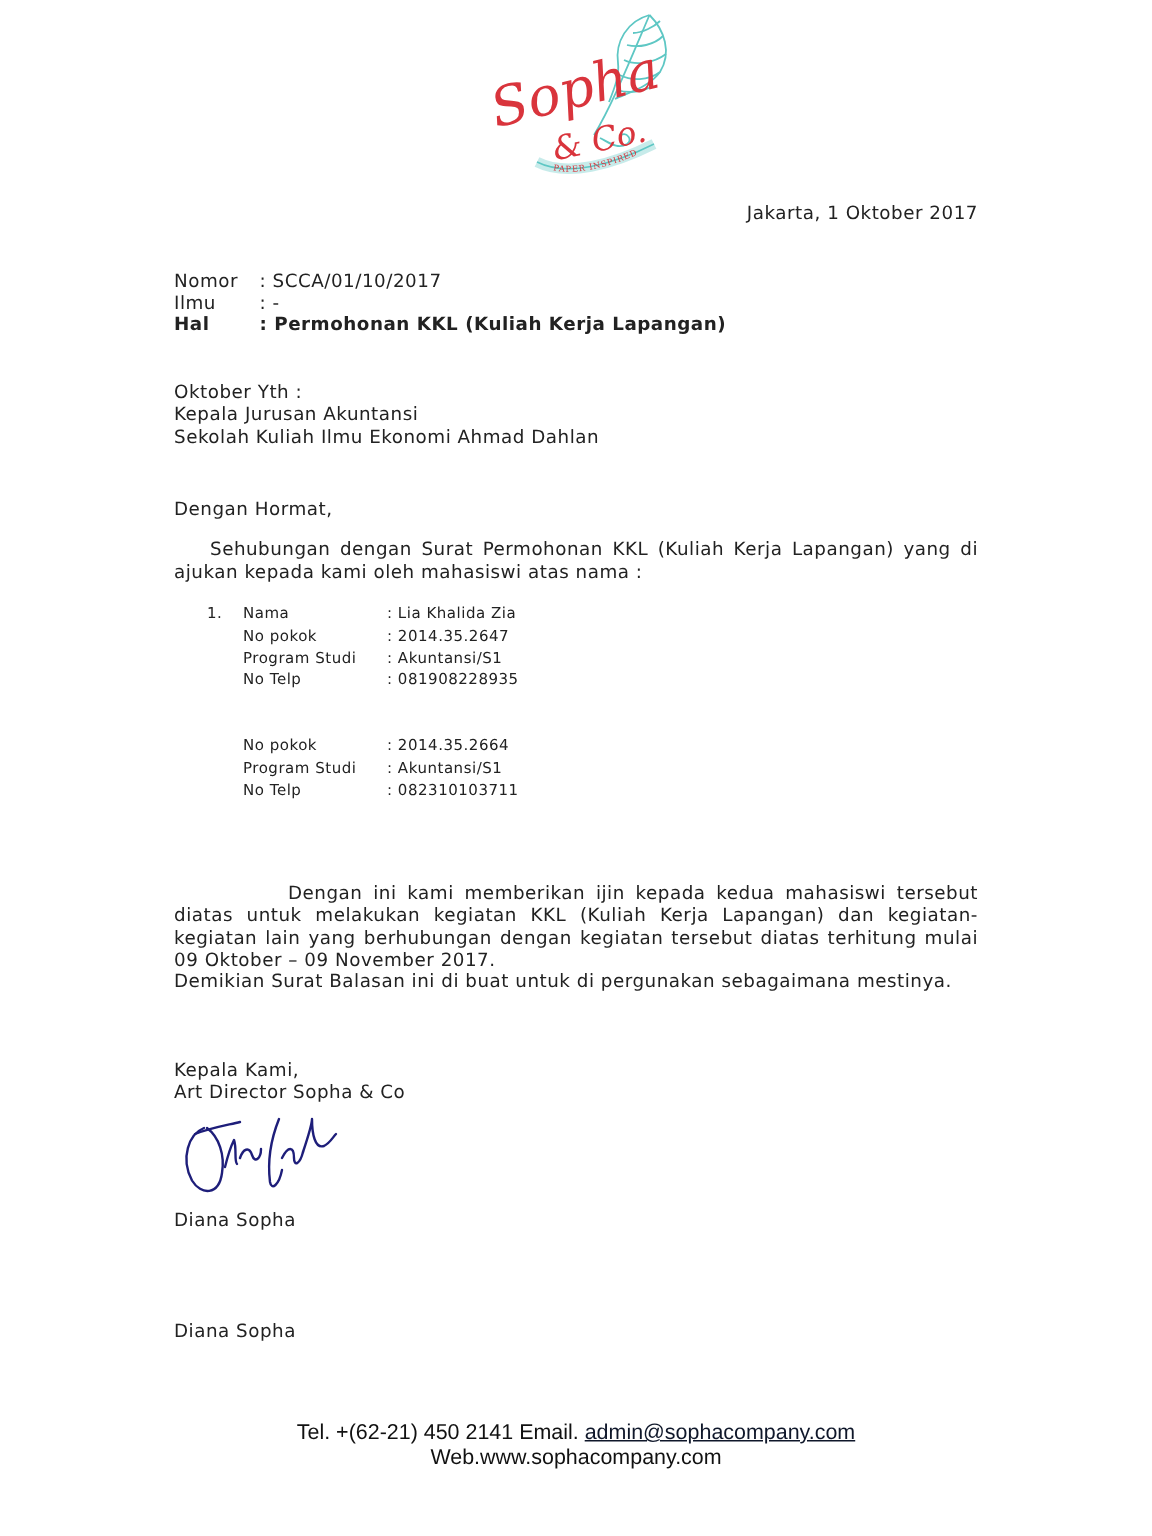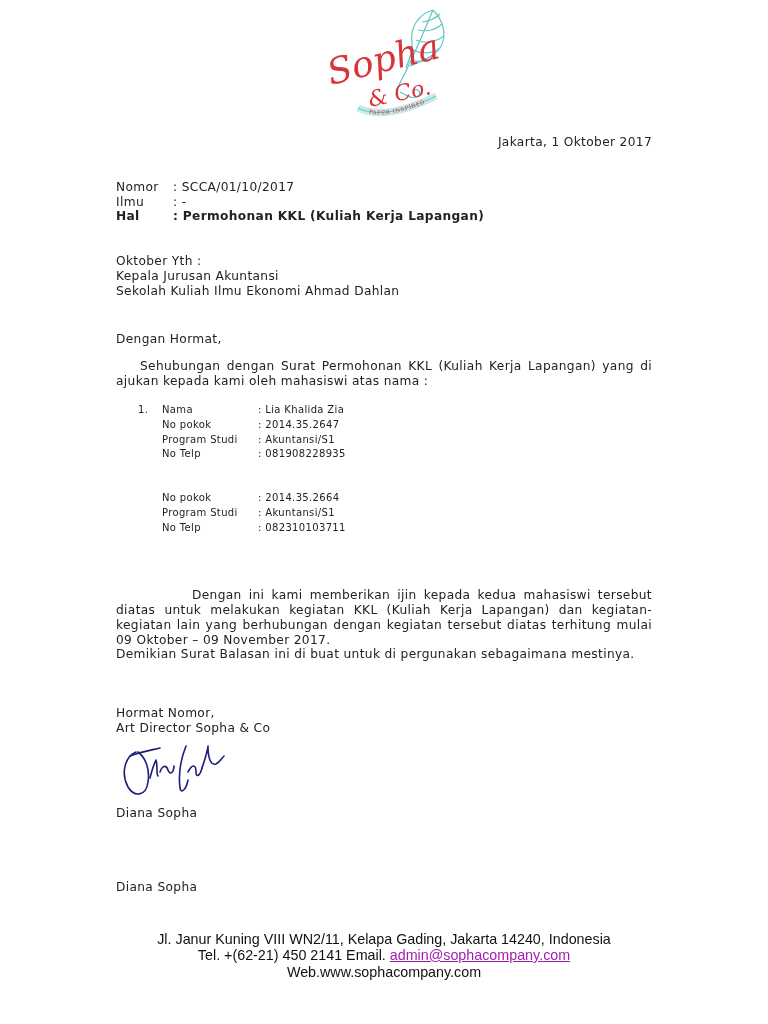--- a/index.html
+++ b/index.html
@@ -75,21 +75,21 @@
       position: absolute;
       left: 0;
       width: 768px;
       text-align: center;
       font-family: "Liberation Sans", sans-serif;
       font-size: 14.3px;
       line-height: 16.5px;
       color: #111111;
     }
     .footer a {
-      color: #a21caf;
+      color: #0f172a;
       text-decoration: underline;
     }
   </style>
 </head>
 <body>
 
 <div class="page">
 
   <div class="logo">
     <svg viewBox="0 0 150 125" xmlns="http://www.w3.org/2000/svg">
@@ -141,37 +141,36 @@
 
   <div class="student" style="top:491px;">
     <div class="row"><span class="num"></span><span class="lbl">No pokok</span><span>: 2014.35.2664</span></div>
     <div class="row"><span class="num"></span><span class="lbl">Program Studi</span><span>: Akuntansi/S1</span></div>
     <div class="row"><span class="num"></span><span class="lbl">No Telp</span><span>: 082310103711</span></div>
   </div>
 
   <div class="para para2" style="top:588px;"><span class="indent"></span><span>Dengan ini kami memberikan ijin kepada kedua mahasiswi tersebut diatas untuk melakukan kegiatan KKL (Kuliah Kerja Lapangan) dan kegiatan-kegiatan lain yang berhubungan dengan kegiatan tersebut diatas terhitung mulai 09 Oktober – 09 November 2017.</span></div>
   <div class="t addr" style="top:647px;">Demikian Surat Balasan ini di buat untuk di pergunakan sebagaimana mestinya.</div>
 
-  <div class="t addr" style="top:706px;">Hormat Nomor,</div>
+  <div class="t addr" style="top:706px;">Kepala Kami,</div>
   <div class="t addr" style="top:721px;">Art Director Sopha &amp; Co</div>
 
   <div class="signature">
     <svg viewBox="0 0 120 60" width="120" height="60" xmlns="http://www.w3.org/2000/svg">
       <g fill="none" stroke="#1e1e7a" stroke-width="1.6" stroke-linecap="round" stroke-linejoin="round">
         <path d="M20 10 C 10 14, 4 30, 12 45 C 18 55, 30 55, 32 40 C 34 28, 30 16, 22 10"></path>
         <path d="M14 14 C 24 10, 36 8, 44 6"></path>
         <path d="M34 36 C 36 28, 38 22, 40 18 C 42 24, 40 32, 42 34"></path>
         <path d="M44 30 C 46 24, 50 22, 52 28 C 54 34, 58 30, 58 24"></path>
         <path d="M70 4 C 66 14, 62 30, 64 46 C 65 52, 70 48, 72 38"></path>
         <path d="M72 30 C 76 22, 80 22, 80 30 C 80 36, 84 34, 86 26"></path>
         <path d="M86 26 C 90 14, 92 8, 92 4 C 92 14, 94 24, 100 22 C 104 20, 106 16, 108 14"></path>
       </g>
     </svg>
   </div>
 
   <div class="t addr" style="top:806px;">Diana Sopha</div>
   <div class="t addr" style="top:880px;">Diana Sopha</div>
 
-  <div class="footer" style="top:931px;">Jl. Janur Kuning VIII WN2/11, Kelapa Gading, Jakarta 14240, Indonesia</div>
   <div class="footer" style="top:947px;"><span>Tel. +(62-21) 450 2141  Email. </span><a>admin@sophacompany.com</a></div>
   <div class="footer" style="top:964px;">Web.www.sophacompany.com</div>
 
 </div>
 
 </body></html>

